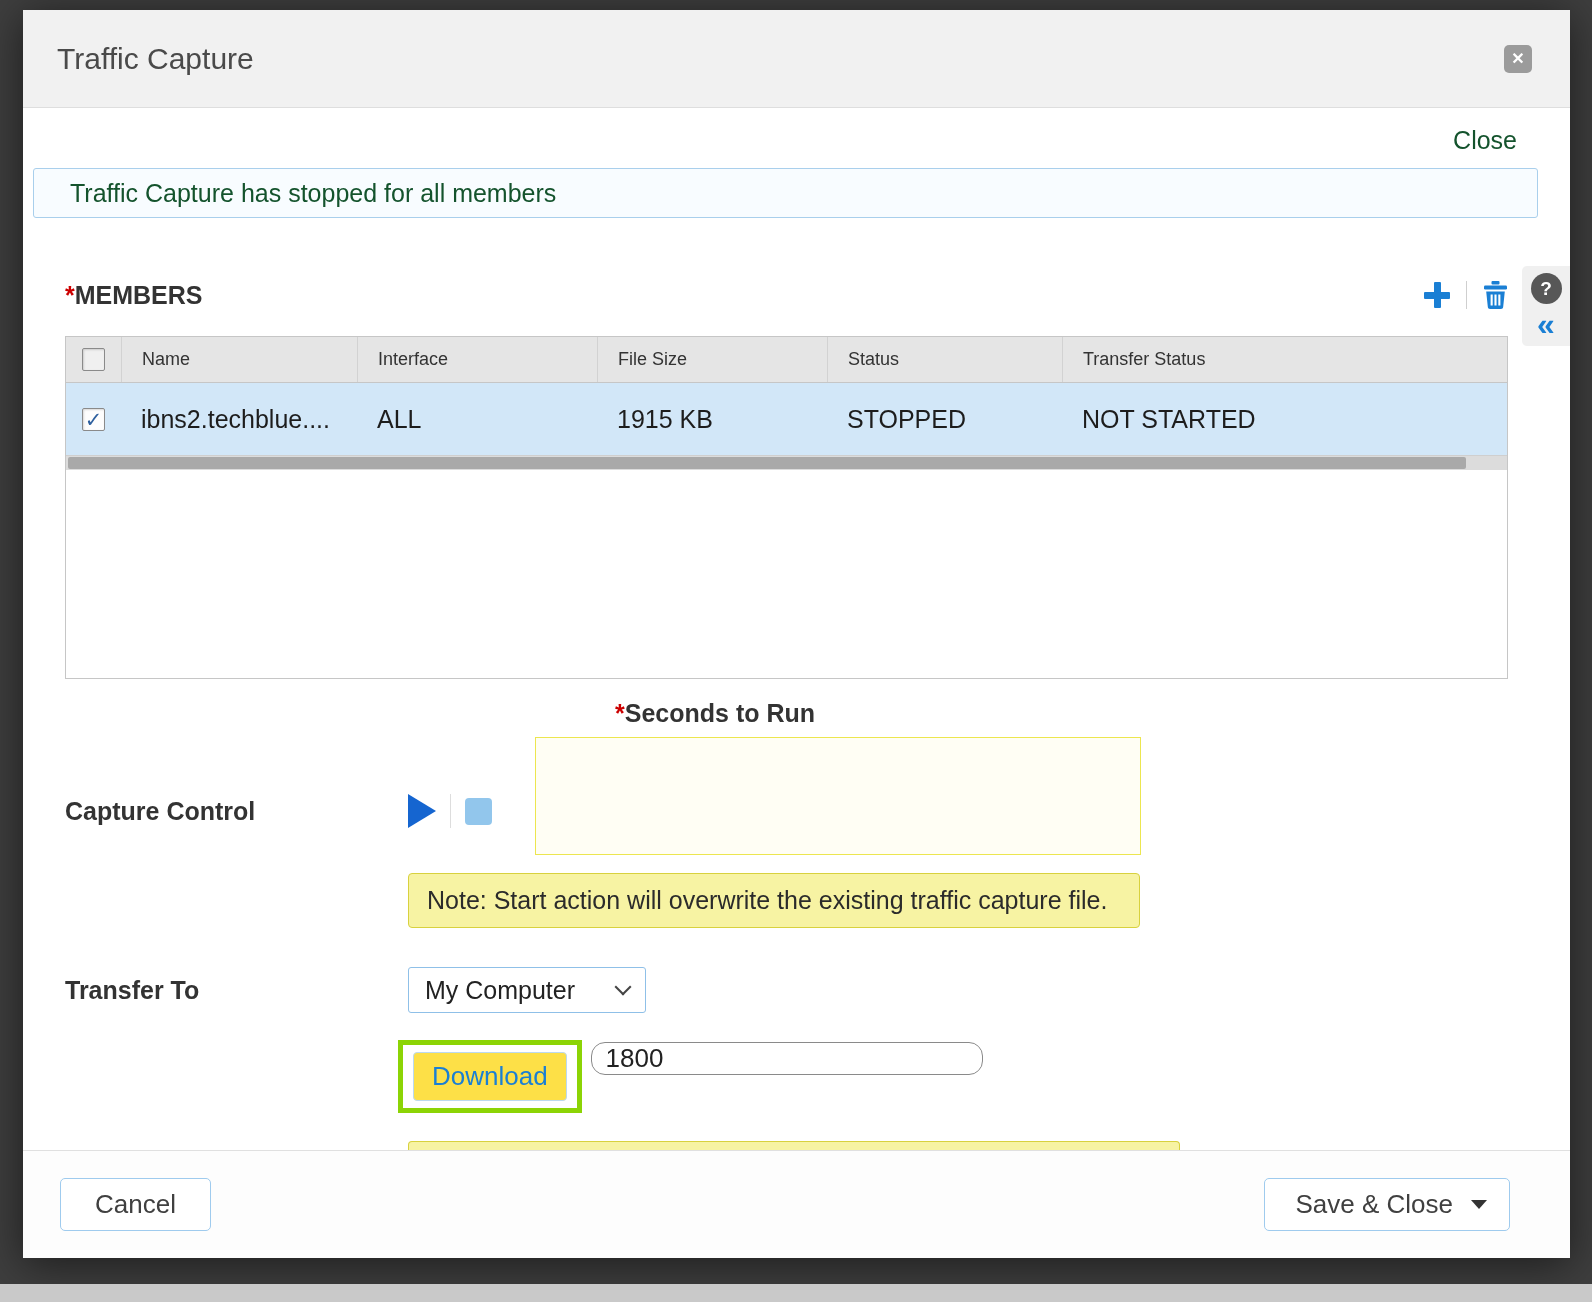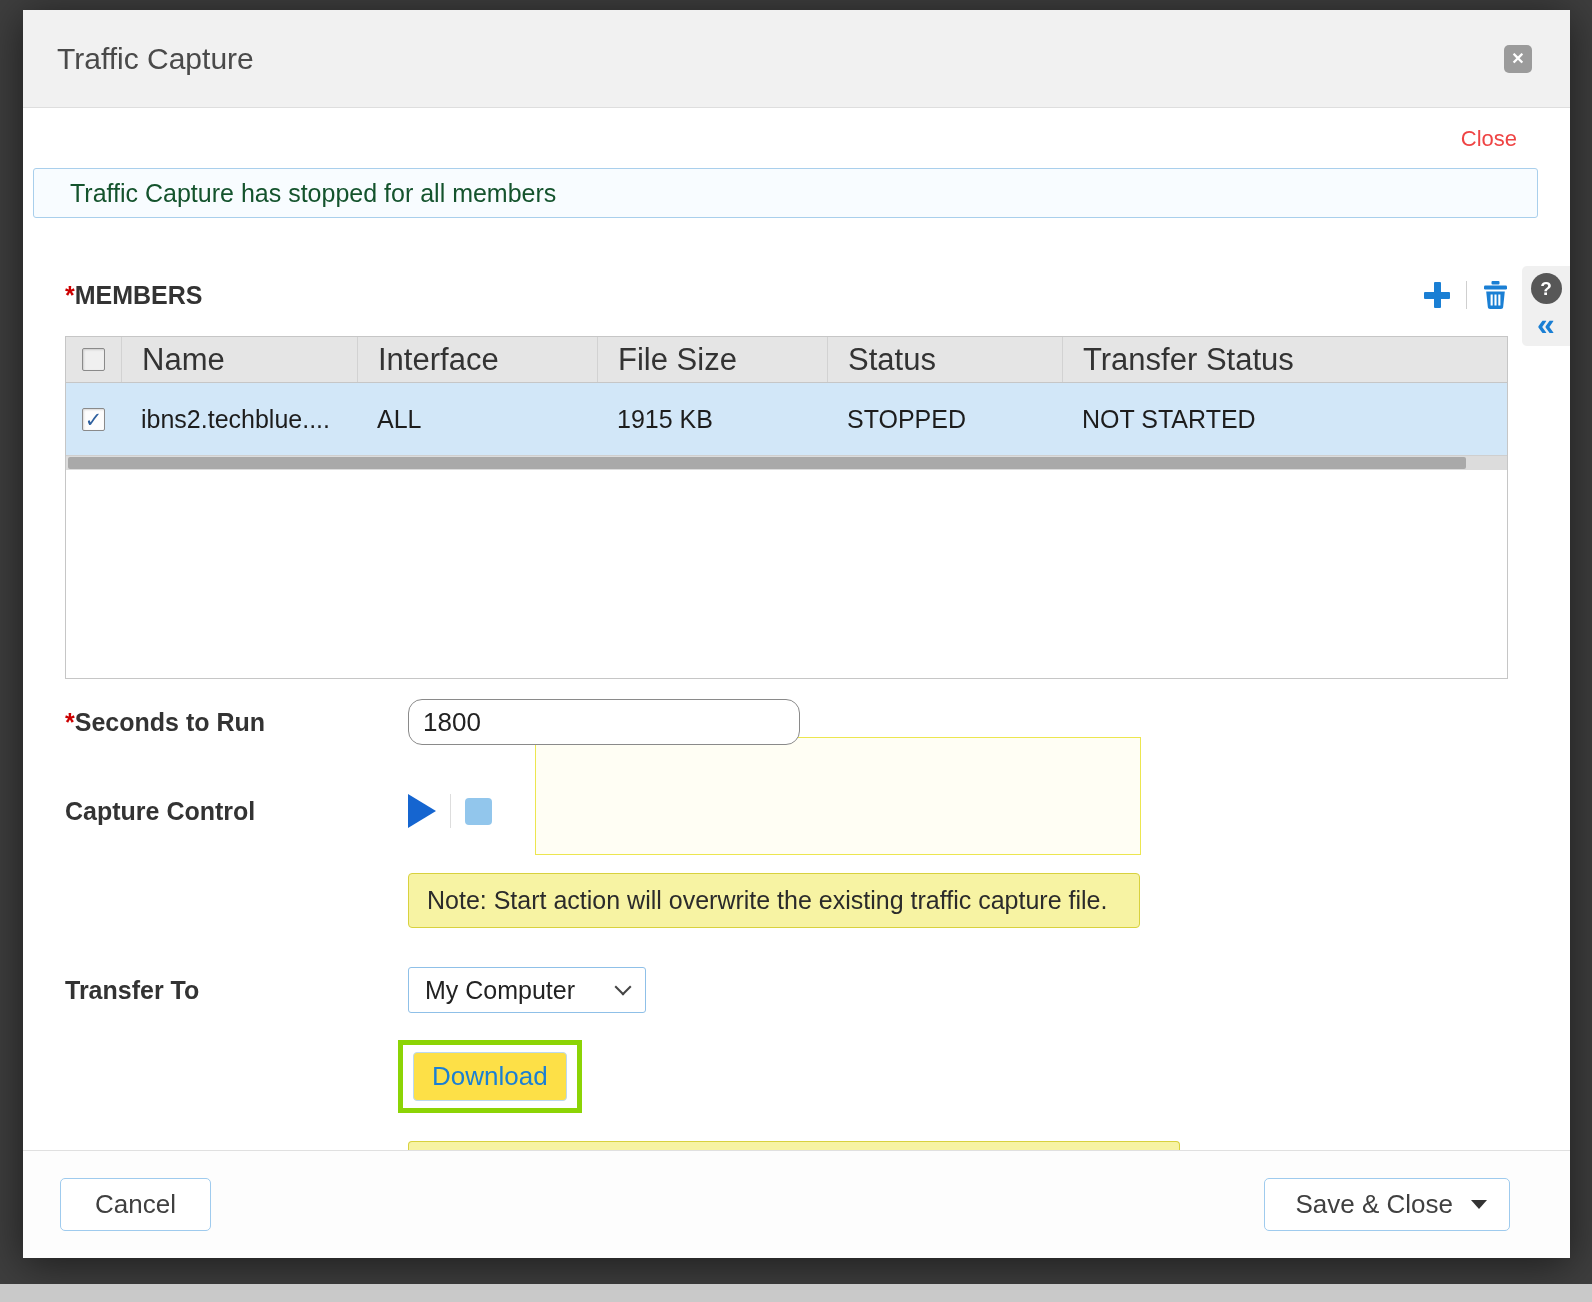--- a/index.html
+++ b/index.html
@@ -36,21 +36,21 @@
     display:flex; align-items:center; justify-content:center; cursor:pointer;
     font-family:"Liberation Sans",sans-serif;
   }
   .modal-body{ flex:1 1 auto; position:relative; overflow:hidden; }
   
   .faint-highlight{
     position:absolute; left:512px; top:629px; width:606px; height:118px;
     border:1px solid #ece64f; background:#fffef4;
   }
   .close-link-row{ text-align:right; margin:18px 53px 14px 0; height:28px; }
-  .close-link{ color:#ef4444; font-size:22px; text-decoration:none; cursor:pointer; }
+  .close-link{ color:#14532d; font-size:25px; text-decoration:none; cursor:pointer; }
   .alert{
     margin:0 32px 0 10px; height:50px;
     border:1px solid #a9cfec; border-radius:3px;
     background:#f8fcff;
     display:flex; align-items:center; padding-left:36px;
     font-size:25px; color:#14532d;
     position:relative;
   }
   .content{ margin:0 62px 0 42px; position:relative; }
   
@@ -79,21 +79,21 @@
     background:#575757; color:#fff; font-size:19px; font-weight:bold;
     display:flex; align-items:center; justify-content:center; border:none; cursor:pointer;
   }
   .collapse-btn{ background:none; border:none; cursor:pointer;
     color:#1a7fd4; font-size:32px; line-height:26px; font-weight:bold; }
   
   .members-table{ border:1px solid #c6c6c6; background:#fff; }
   .tgrid{ display:grid; grid-template-columns:55px 236px 240px 230px 235px 1fr; }
   .thead{
     background:#e5e5e5; height:46px; align-items:center;
-    border-bottom:1px solid #c6c6c6; font-size:31px; color:#333;
+    border-bottom:1px solid #c6c6c6; font-size:18px; color:#333;
   }
   .thead .cell{ padding-left:20px; border-left:1px solid #d2d2d2; height:100%; display:flex; align-items:center; }
   .thead .cell:first-child{ border-left:none; justify-content:center; padding-left:0; }
   .trow{
     background:#d2e7f8; height:72px; align-items:center;
     font-size:25px; color:#1d1d1d; cursor:pointer;
   }
   .trow .cell{ padding-left:20px; }
   .trow .cell:first-child{ padding-left:0; display:flex; justify-content:center; }
   .cb{
@@ -106,21 +106,21 @@
     height:15px; background:#dcdcdc; border-top:1px solid #cfcfcf; position:relative; cursor:pointer;
   }
   .hscroll-thumb{
     position:absolute; left:2px; top:1px; bottom:1px; width:97%;
     background:#a9a9a9; border-radius:2px;
   }
   .tbody-empty{ height:208px; background:#ffffff; }
   
   .form-row{ display:flex; align-items:center; position:relative; }
   .form-label{ width:343px; flex:0 0 343px; font-size:25px; font-weight:bold; color:#333; }
-  .row-seconds{ margin-top:20px; height:46px; }
+  .row-seconds{ margin-top:20px; height:46px;flex-direction:column; }
   .text-input{
     width:392px; height:46px; border:1px solid #8a8a8a; border-radius:14px;
     font-size:26px; padding:0 14px; color:#222; background:#fff;
     font-family:"Liberation Sans",sans-serif;
   }
   .row-capture{ margin-top:48px; height:36px; }
   .capture-controls{ display:flex; align-items:center; gap:14px; }
   .play-btn{ background:none; border:none; cursor:pointer; display:flex; }
   .play-icon{
     width:0; height:0;

